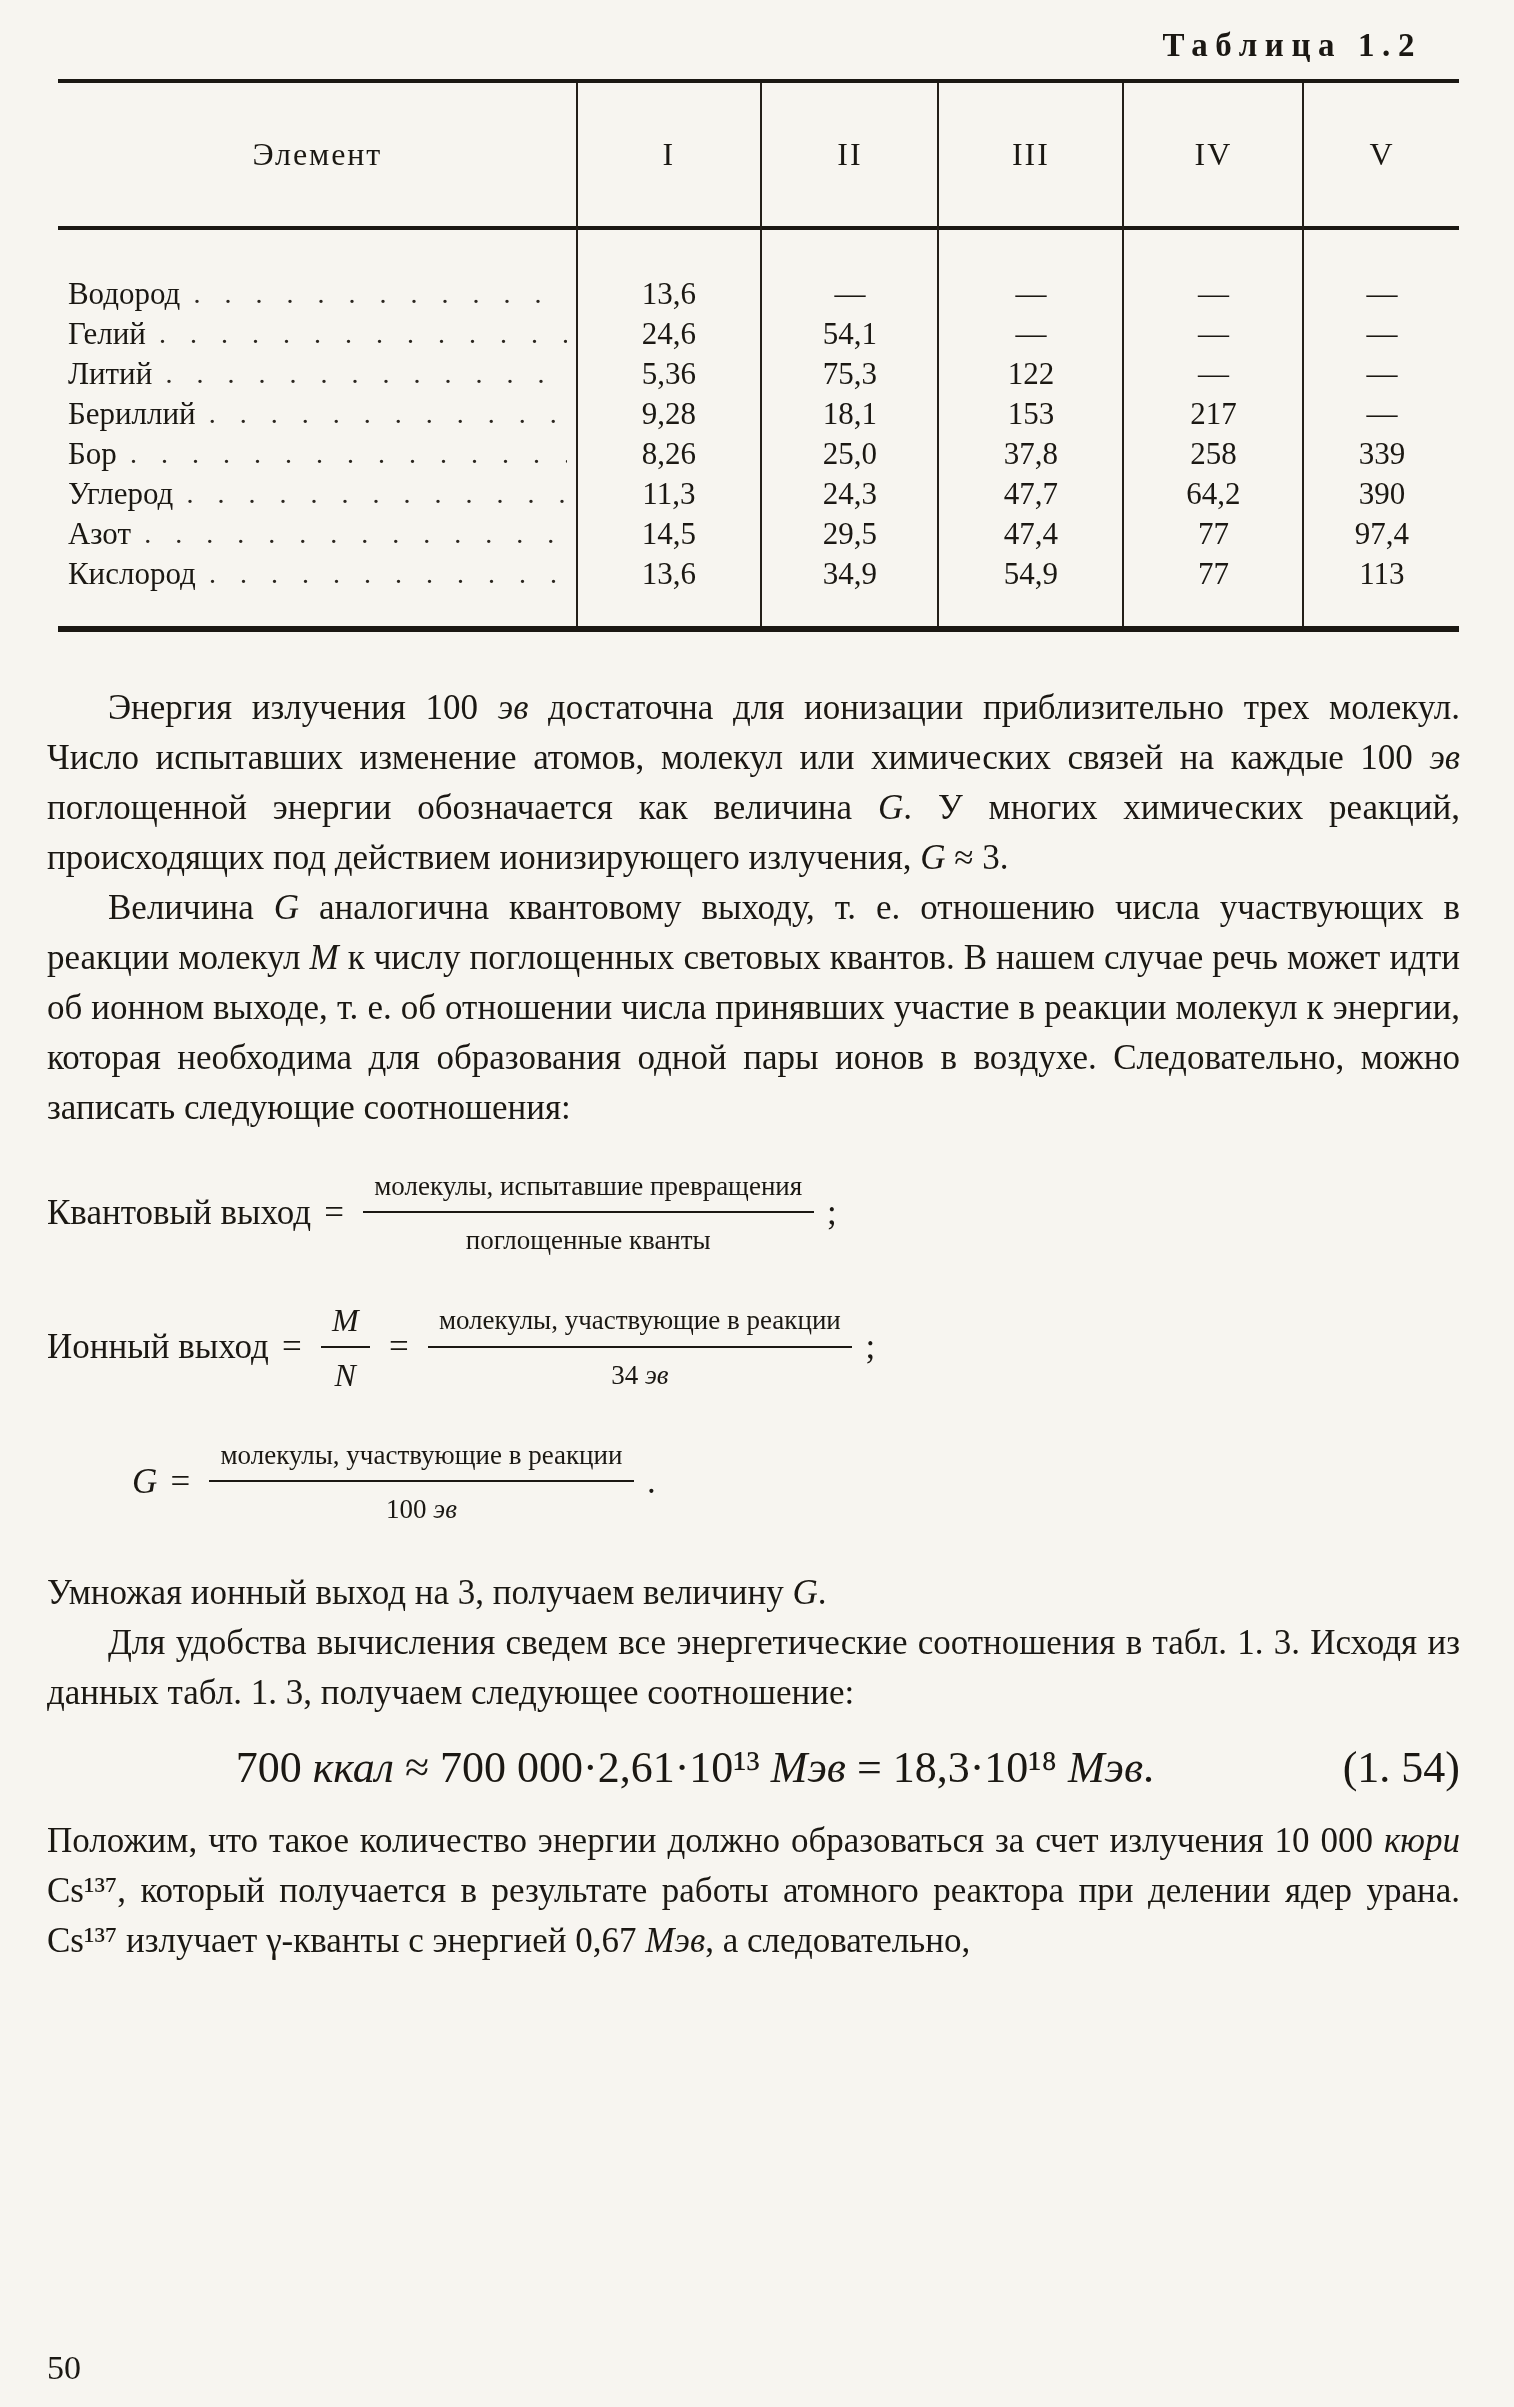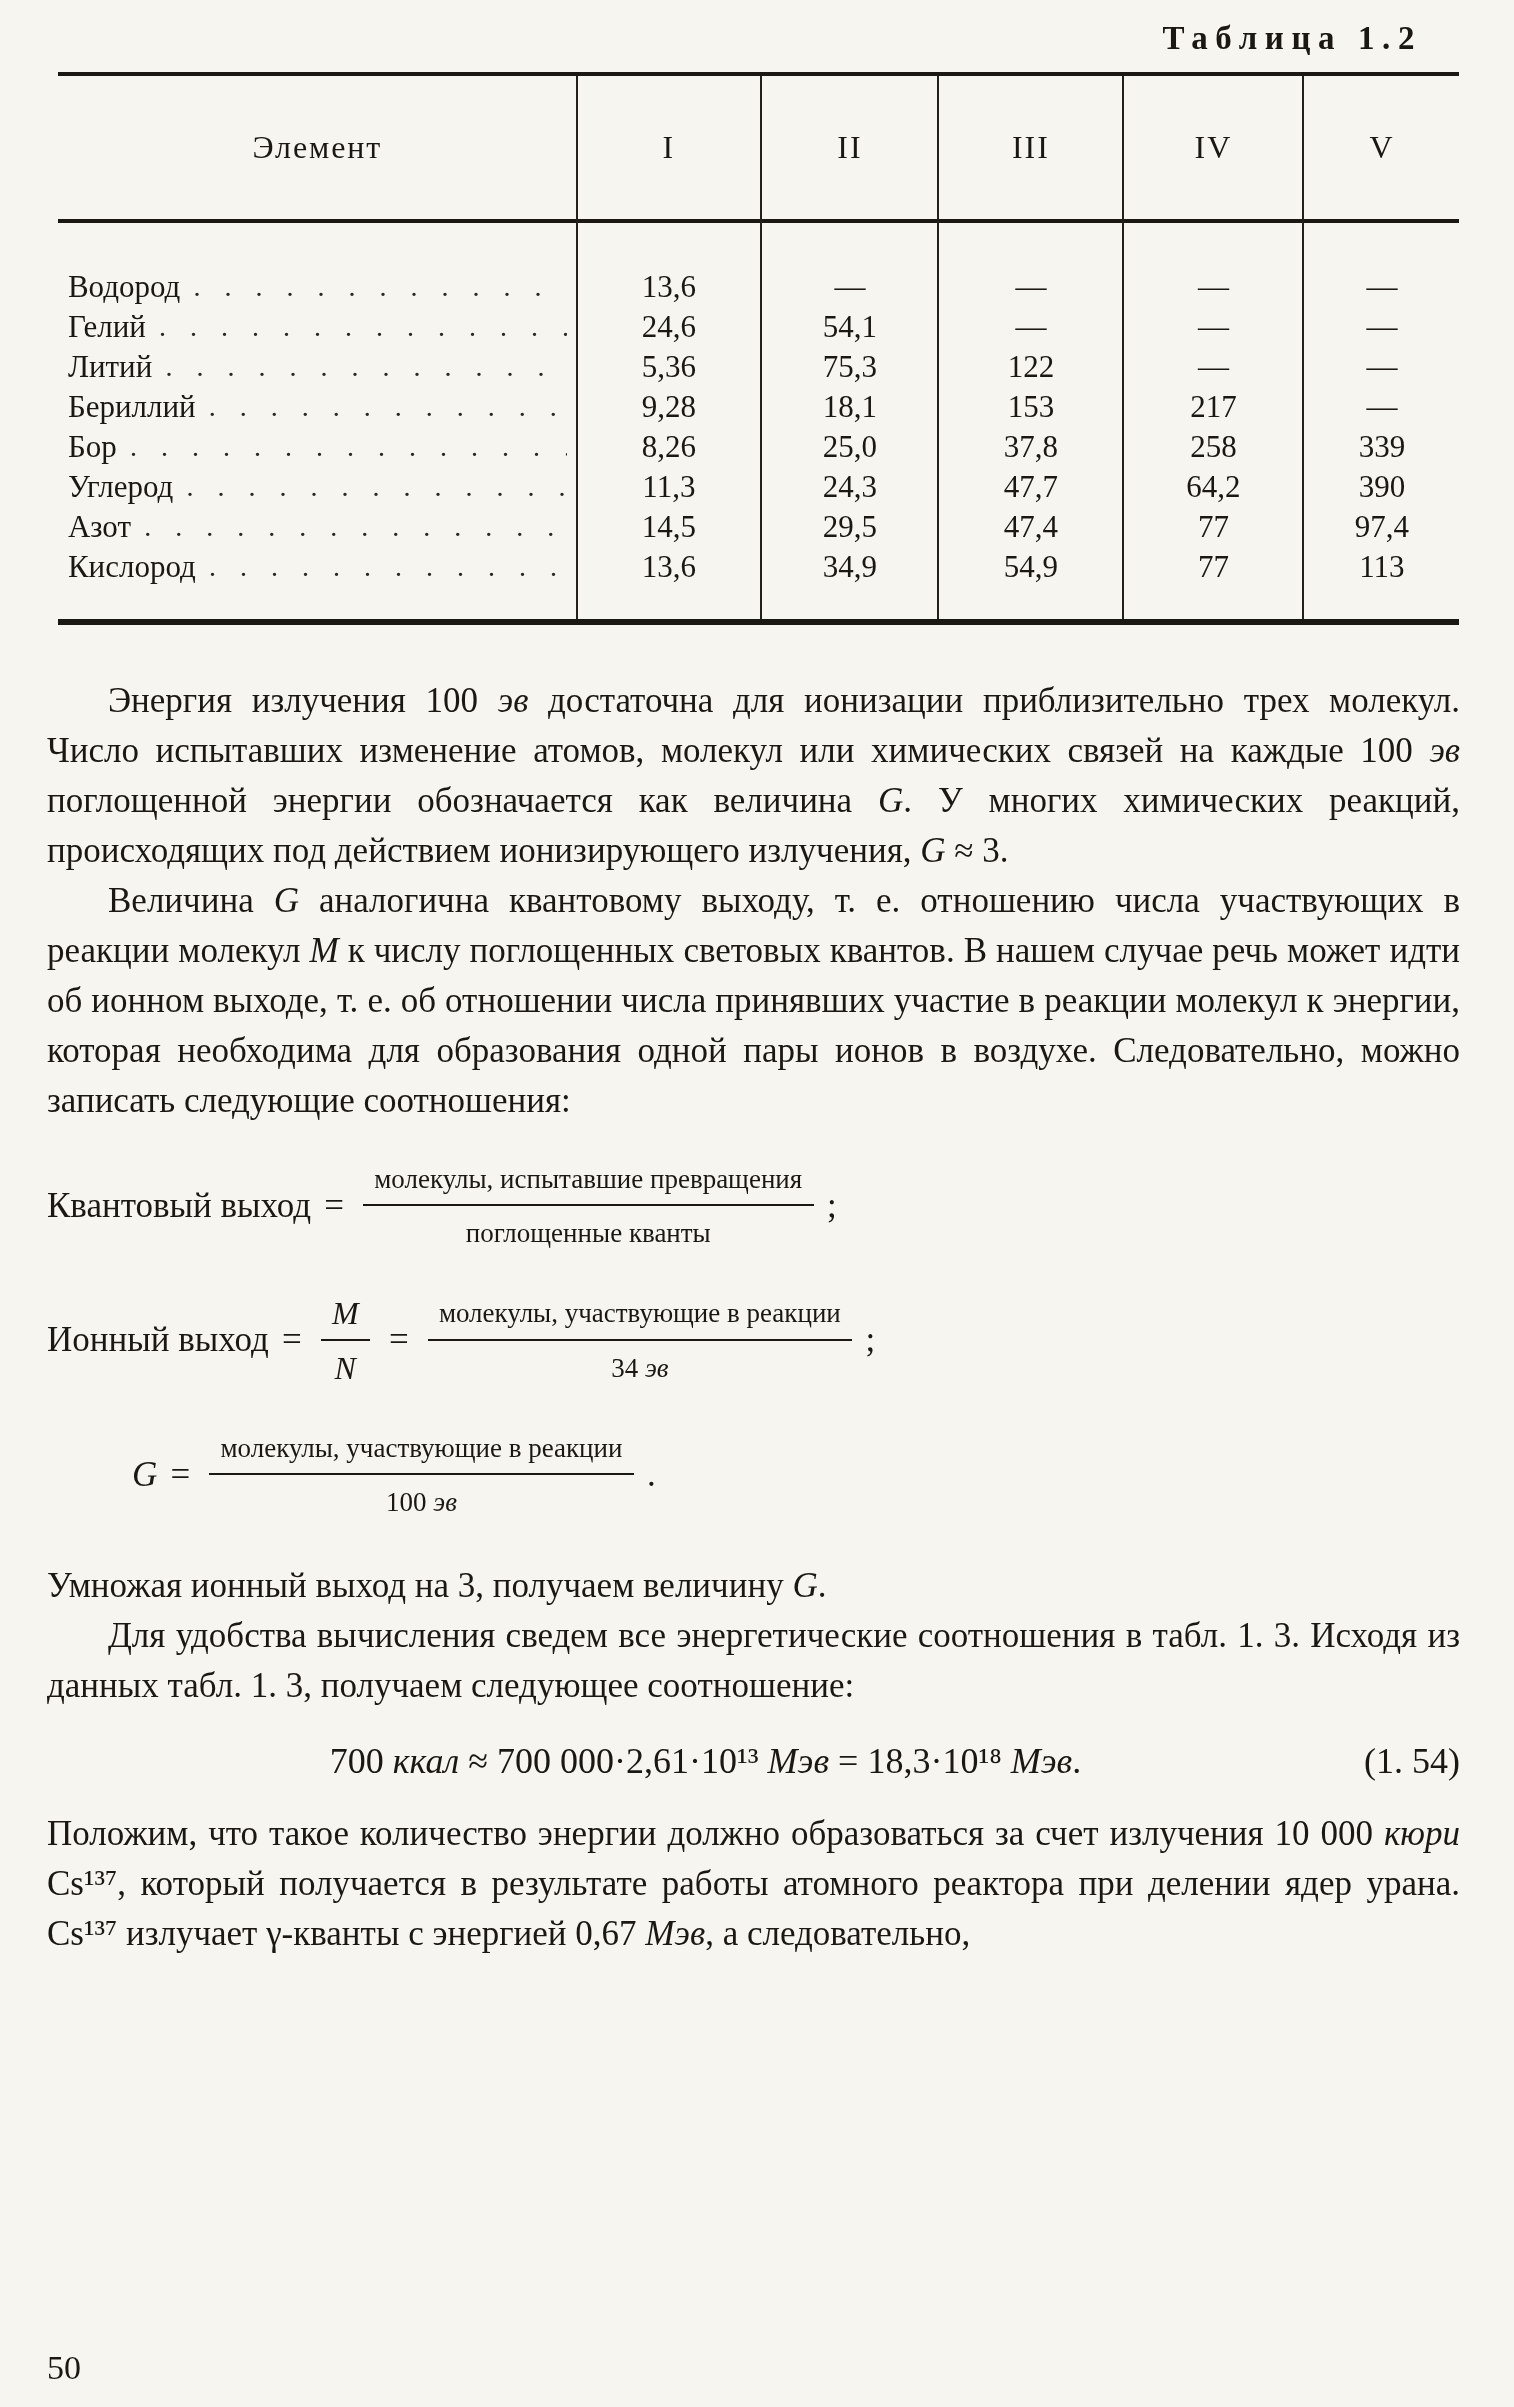--- a/index.html
+++ b/index.html
@@ -5,21 +5,21 @@
   html, body { margin: 0; padding: 0; }
   body {
     width: 1514px;
     height: 2408px;
     background: #f7f5f0;
     color: #1b1813;
     font-family: "Liberation Serif", "DejaVu Serif", serif;
     overflow: hidden;
     position: relative;
   }
-  .page { padding: 20px 54px 0 47px; }
+  .page { padding: 27px 54px 0 47px; }
 
   
   .table-caption {
     text-align: right;
     padding-right: 38px;
     font-size: 33px;
     font-weight: bold;
     letter-spacing: 7.6px;
     margin-bottom: 15px;
   }
@@ -118,21 +118,21 @@
     border-bottom: 2.8px solid #1b1813;
   }
   .frac .den { display: block; padding: 5.7px 11.4px 0; }
   .sfrac { font-size: 32px; font-style: italic; }
   .f-tail { margin-left: 7.6px; }
 
   
   .eq-row {
     display: flex;
     align-items: center;
-    font-size: 36px;
+    font-size: 44px;
     margin: 24.6px 0 23px;
   }
   .eq-text { flex: 1; text-align: center; }
   .eq-num { }
 
   .page-number {
     position: absolute;
     left: 47px;
     bottom: 21px;
     font-size: 34px;

